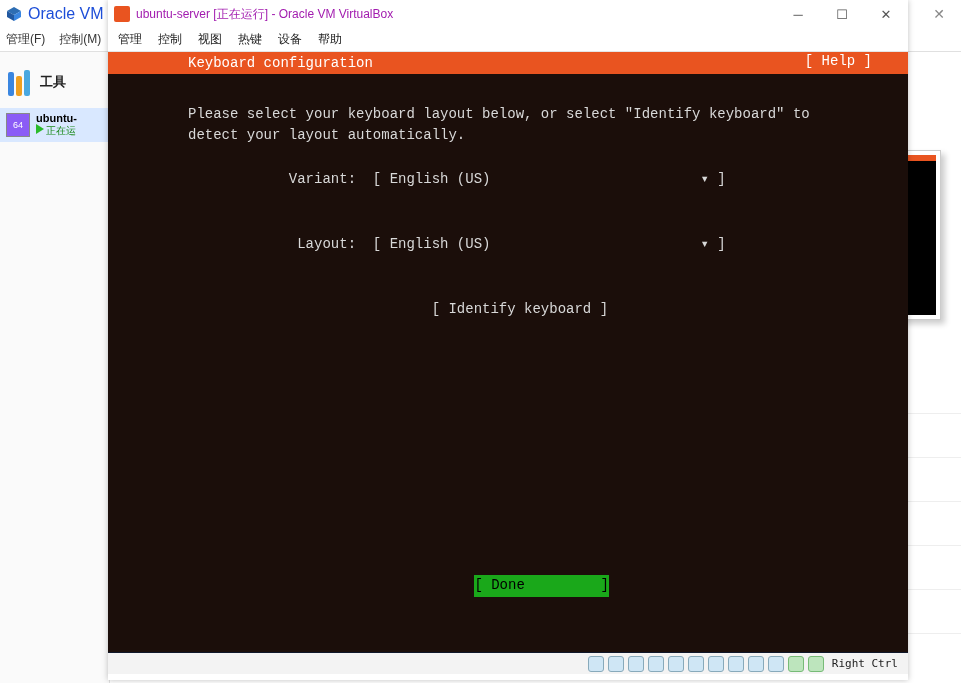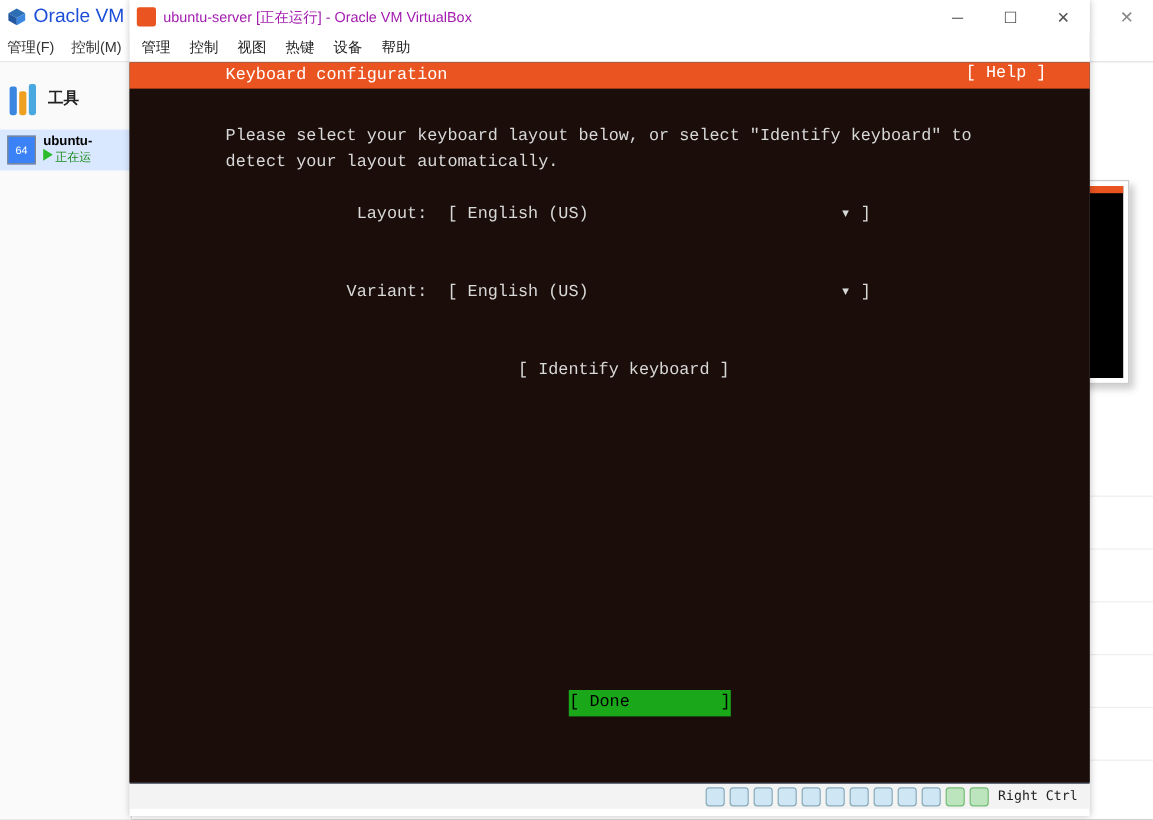--- a/index.html
+++ b/index.html
@@ -50,21 +50,21 @@
     width:6px; border-radius:2px; display:inline-block;
   }
   .tools-icon .t1{height:24px;background:#3a86e0;}
   .tools-icon .t2{height:20px;background:#f0a020;}
   .tools-icon .t3{height:26px;background:#4aa8e0;}
   .vm-entry {
     margin-top:6px; padding:4px 6px; background:#d9e8ff;
     display:flex; align-items:center; gap:6px; font-size:11px;
   }
   .vm-entry .vm-icon {
-    width:24px; height:24px; background:#3b82f6; border:1px solid #888;
+    width:24px; height:24px; background:#8b5cf6; border:1px solid #888;
     display:flex; align-items:center; justify-content:center;
     font-size:9px; color:#fff;
   }
   .vm-entry .vm-text b { color:#000; font-size:11px; }
   .vm-entry .vm-text .running { color:#1a8a1a; font-size:10px; }
   .vm-entry .arrow {
     width:0;height:0;border-top:5px solid transparent;border-bottom:5px solid transparent;
     border-left:8px solid #2bbb2b; display:inline-block; margin-right:2px;
   }
   .preview-panel {
@@ -224,23 +224,23 @@
 
   <div class="vm-content">
     <div class="vm-header-bar">
       <span>Keyboard configuration</span>
       <span class="help">[ Help ]</span>
     </div>
     <div class="cons">
 <span class="inst">Please select your keyboard layout below, or select "Identify keyboard" to</span>
 <span class="inst">detect your layout automatically.</span>
 
+<span class="field-row"><span class="field-label">            Variant:  </span><span>[ English (US)                         ▾ ]</span></span>
+
 <span class="field-row"><span class="field-label">             Layout:  </span><span>[ English (US)                         ▾ ]</span></span>
-
-<span class="field-row"><span class="field-label">            Variant:  </span><span>[ English (US)                         ▾ ]</span></span>
 
 <span class="identify">                             [ Identify keyboard ]</span>
       <div class="footer-btns">
         <span class="btn done">[ Done         ]</span><br>
       </div>
     </div>
   </div>
 
   <div class="vm-status">
     <span class="status-ico"></span>

